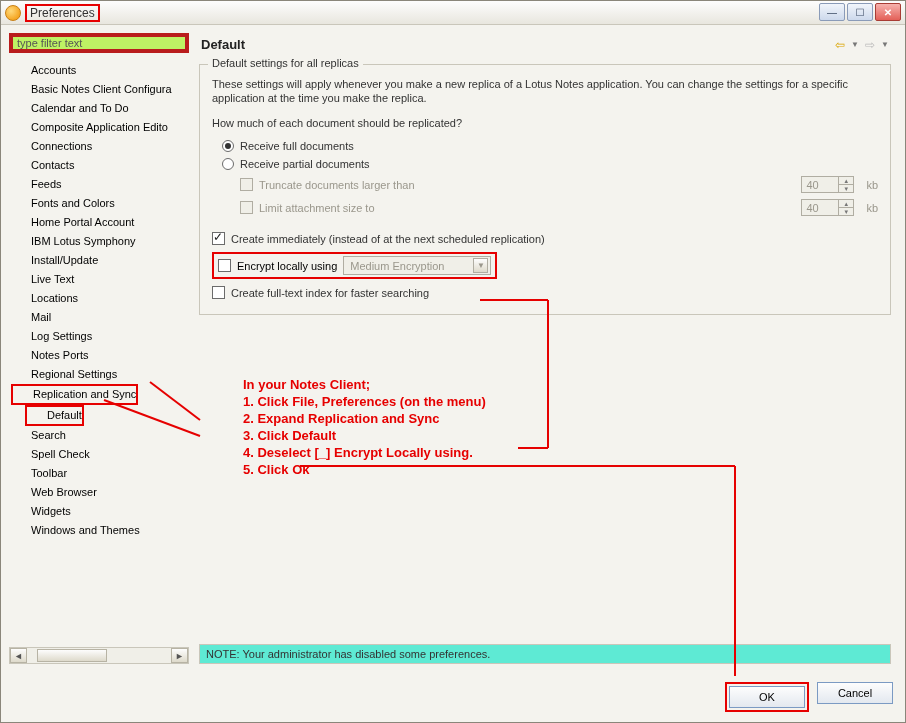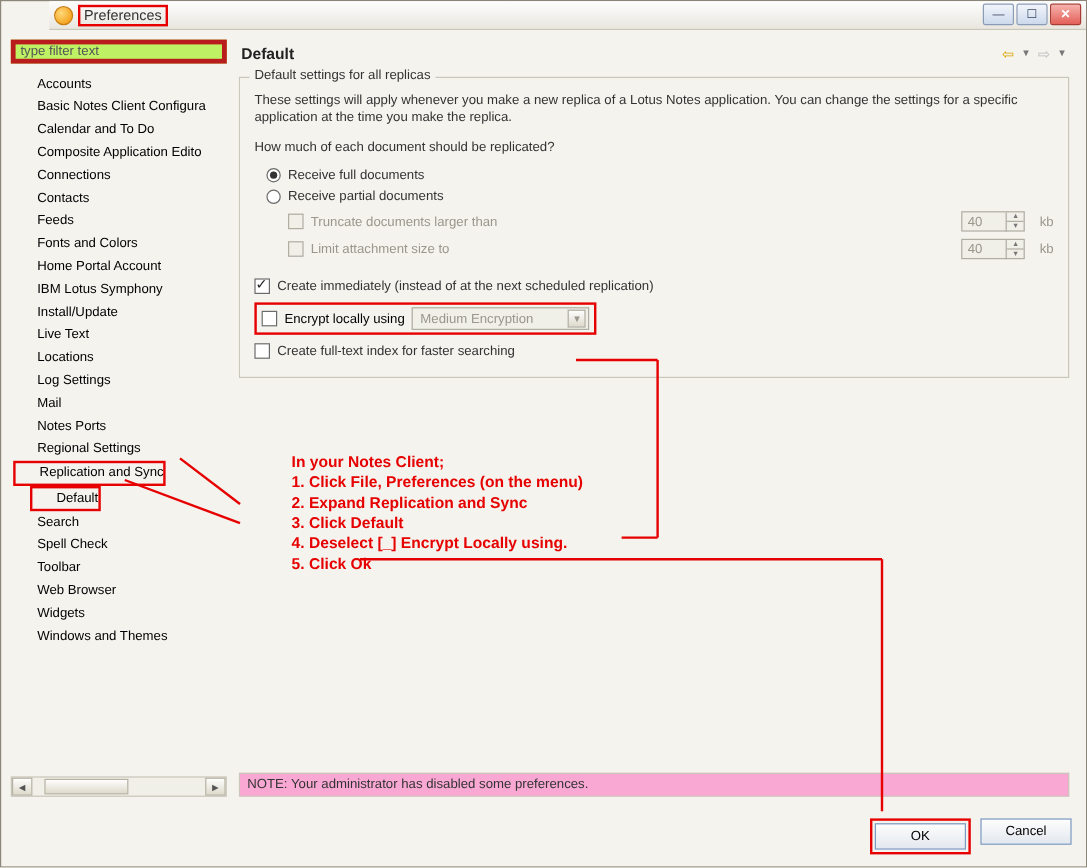--- a/index.html
+++ b/index.html
@@ -24,21 +24,20 @@
     flex-direction: column;
   }
   .titlebar {
     height: 24px;
     background: linear-gradient(#fdfdfd, #e8e6de);
     border-bottom: 1px solid #c9c6ba;
     display: flex;
     align-items: center;
     padding: 0 4px;
     position: relative;
-    margin-left: 40px;
   }
   .titlebar-icon {
     width: 16px; height: 16px;
     border-radius: 50%;
     background: radial-gradient(circle at 5px 5px, #ffd97a, #f5a623 70%);
     border: 1px solid #c87e12;
     margin-right: 4px;
   }
   .titlebar-title {
     font-size: 12px;
@@ -278,21 +277,21 @@
     top: 376px;
     color: #e60000;
     font-weight: bold;
     font-family: Arial, sans-serif;
     font-size: 13px;
     line-height: 17px;
     margin-left: 38px;
   }
   .note-box {
     border: 1px solid #c9c6ba;
-    background: #f9a8d4;
+    background: #5eead4;
     padding: 3px 6px;
     margin: 0 6px 0 0;
     color: #333;
   }
   .button-bar {
     display: flex;
     justify-content: flex-end;
     gap: 8px;
     padding: 10px 12px;
   }
@@ -339,22 +338,22 @@
           <div class="tree-item">Composite Application Edito</div>
           <div class="tree-item">Connections</div>
           <div class="tree-item">Contacts</div>
           <div class="tree-item">Feeds</div>
           <div class="tree-item">Fonts and Colors</div>
           <div class="tree-item">Home Portal Account</div>
           <div class="tree-item">IBM Lotus Symphony</div>
           <div class="tree-item">Install/Update</div>
           <div class="tree-item">Live Text</div>
           <div class="tree-item">Locations</div>
+          <div class="tree-item">Mail</div>
           <div class="tree-item">Log Settings</div>
-          <div class="tree-item">Mail</div>
           <div class="tree-item">Notes Ports</div>
           <div class="tree-item">Regional Settings</div>
           <div><div class="tree-item selected">Replication and Sync</div></div>
           <div><div class="tree-item child selected">Default</div></div>
           <div class="tree-item">Search</div>
           <div class="tree-item">Spell Check</div>
           <div class="tree-item">Toolbar</div>
           <div class="tree-item">Web Browser</div>
           <div class="tree-item">Widgets</div>
           <div class="tree-item">Windows and Themes</div>

